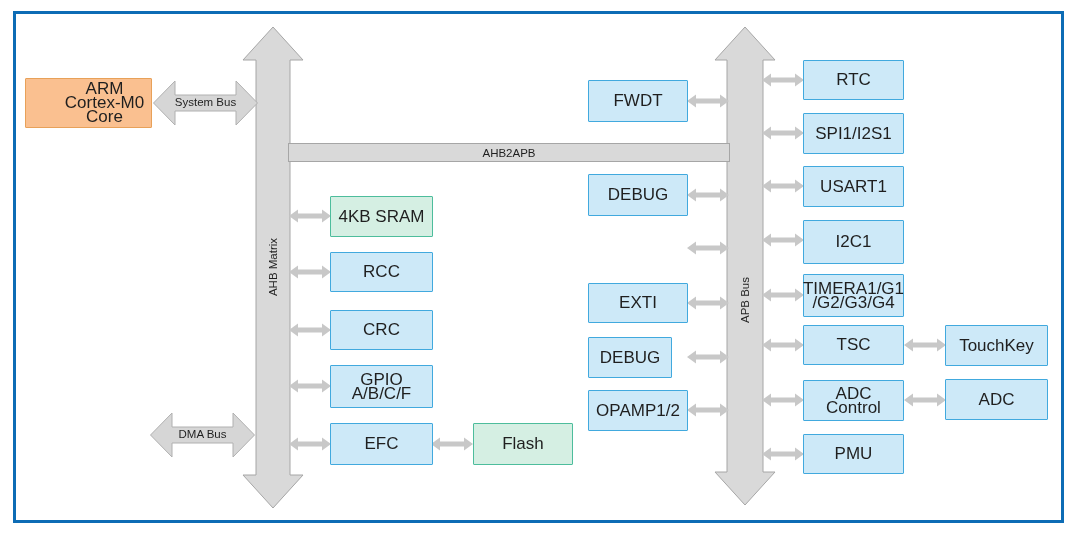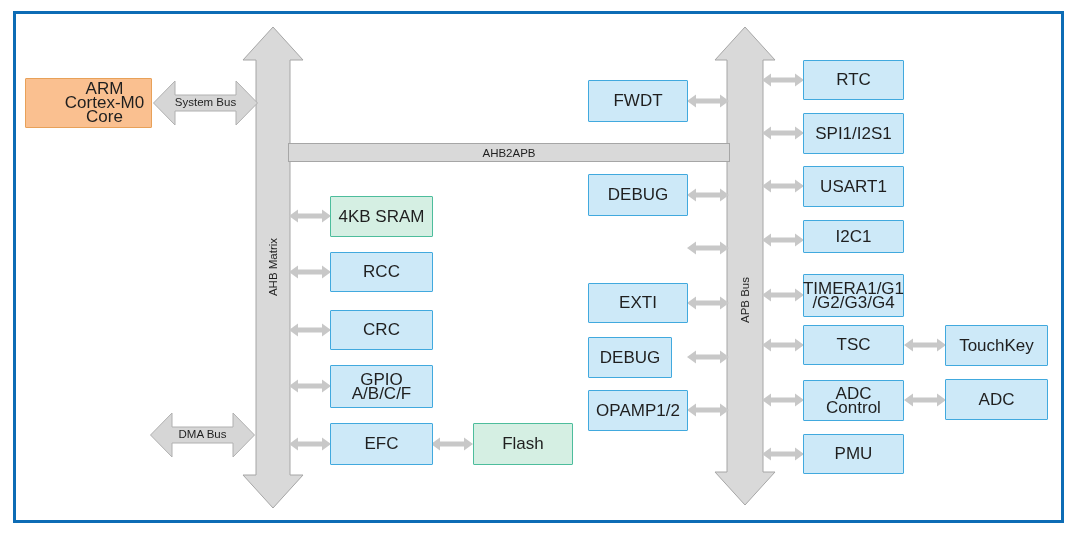--- a/index.html
+++ b/index.html
@@ -112,21 +112,21 @@
 
   <div class="box blue" style="left:588px;top:80px;width:100px;height:42px;">FWDT</div>
   <div class="box blue" style="left:588px;top:174px;width:100px;height:42px;">DEBUG</div>
   <div class="box blue" style="left:588px;top:283px;width:100px;height:40px;">EXTI</div>
   <div class="box blue" style="left:588px;top:337px;width:84px;height:41px;">DEBUG</div>
   <div class="box blue" style="left:588px;top:390px;width:100px;height:41px;">OPAMP1/2</div>
 
   <div class="box blue" style="left:803px;top:60px;width:101px;height:40px;">RTC</div>
   <div class="box blue" style="left:803px;top:113px;width:101px;height:41px;">SPI1/I2S1</div>
   <div class="box blue" style="left:803px;top:166px;width:101px;height:41px;">USART1</div>
-  <div class="box blue" style="left:803px;top:220px;width:101px;height:33px;">I2C1</div>
+  <div class="box blue" style="left:803px;top:220px;width:101px;height:44px;">I2C1</div>
   <div class="box blue" style="left:803px;top:274px;width:101px;height:43px;">TIMERA1/G1
 /G2/G3/G4</div>
   <div class="box blue" style="left:803px;top:325px;width:101px;height:40px;">TSC</div>
   <div class="box blue" style="left:803px;top:380px;width:101px;height:41px;">ADC
 Control</div>
   <div class="box blue" style="left:803px;top:434px;width:101px;height:40px;">PMU</div>
 
   <div class="box blue" style="left:945px;top:325px;width:103px;height:41px;">TouchKey</div>
   <div class="box blue" style="left:945px;top:379px;width:103px;height:41px;">ADC</div>
 

